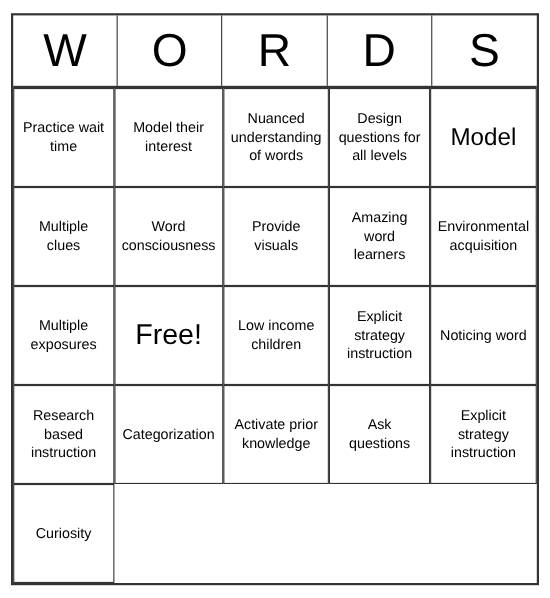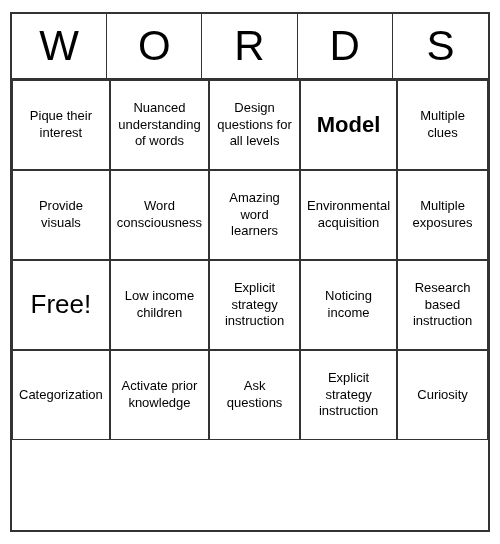--- a/index.html
+++ b/index.html
@@ -42,53 +42,54 @@
       display: flex;
       align-items: center;
       justify-content: center;
       text-align: center;
       padding: 6px;
       font-size: 13px;
       line-height: 1.3;
     }
     .bingo-cell.large-text {
       font-size: 22px;
-      font-weight: bold;
+      font-weight: normal;
     }
     .bingo-cell.free {
       font-size: 26px;
       font-weight: normal;
     }
   </style>
 </head>
 <body>
 
 <div class="bingo-card">
   <div class="bingo-header">
   <div class="bingo-header-cell">W</div>
       <div class="bingo-header-cell">O</div>
       <div class="bingo-header-cell">R</div>
       <div class="bingo-header-cell">D</div>
       <div class="bingo-header-cell">S</div>
     </div>
   <div class="bingo-grid">
-      <div class="bingo-cell">Pique their interest</div>
+      <div class="bingo-cell">Practice wait time</div>
+      <div class="bingo-cell">Model their interest</div>
       <div class="bingo-cell">Nuanced understanding of words</div>
       <div class="bingo-cell">Design questions for all levels</div>
       <div class="bingo-cell large-text">Model</div>
       <div class="bingo-cell">Multiple clues</div>
+      <div class="bingo-cell">Word consciousness</div>
       <div class="bingo-cell">Provide visuals</div>
-      <div class="bingo-cell">Word consciousness</div>
       <div class="bingo-cell">Amazing word learners</div>
       <div class="bingo-cell">Environmental acquisition</div>
       <div class="bingo-cell">Multiple exposures</div>
       <div class="bingo-cell free">Free!</div>
       <div class="bingo-cell">Low income children</div>
       <div class="bingo-cell">Explicit strategy instruction</div>
-      <div class="bingo-cell">Noticing income</div>
+      <div class="bingo-cell">Noticing word</div>
       <div class="bingo-cell">Research based instruction</div>
       <div class="bingo-cell">Categorization</div>
       <div class="bingo-cell">Activate prior knowledge</div>
       <div class="bingo-cell">Ask questions</div>
       <div class="bingo-cell">Explicit strategy instruction</div>
       <div class="bingo-cell">Curiosity</div>
     </div>
 </div>
 
 </body></html>

